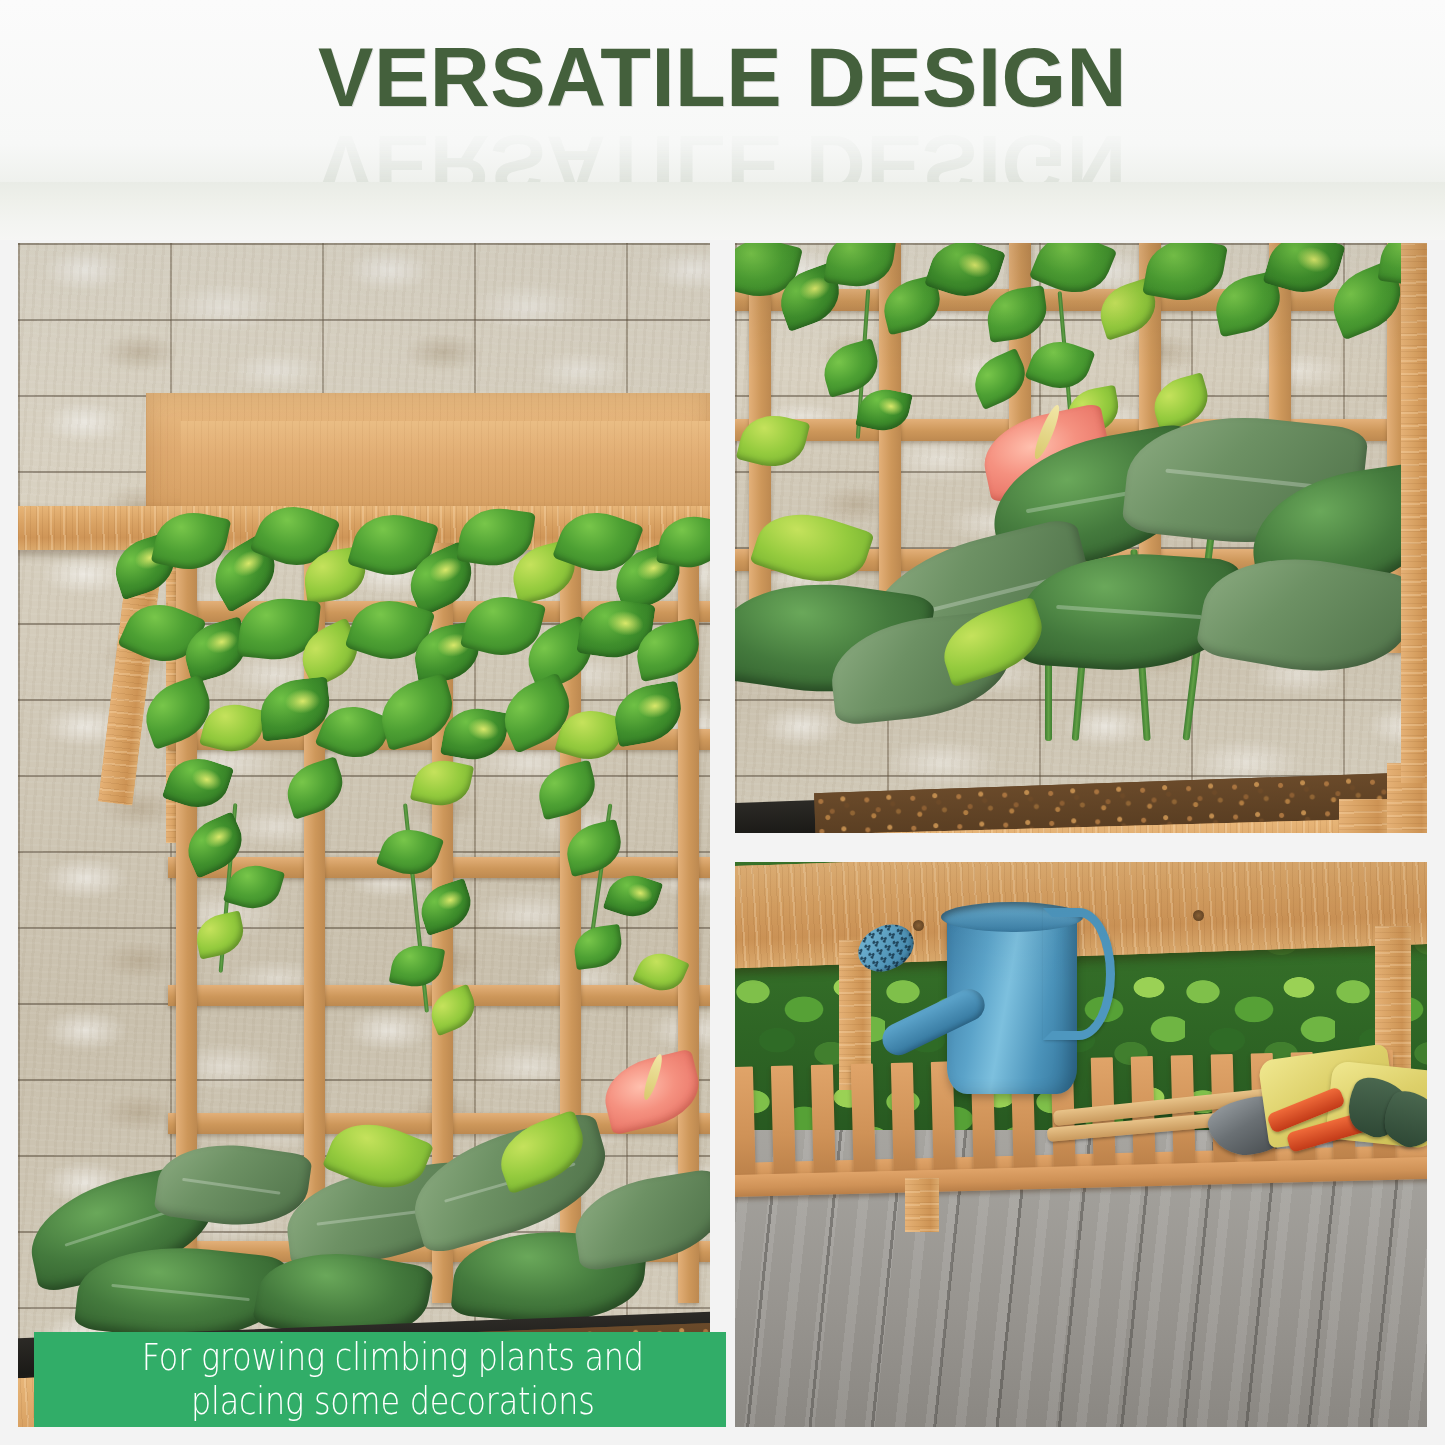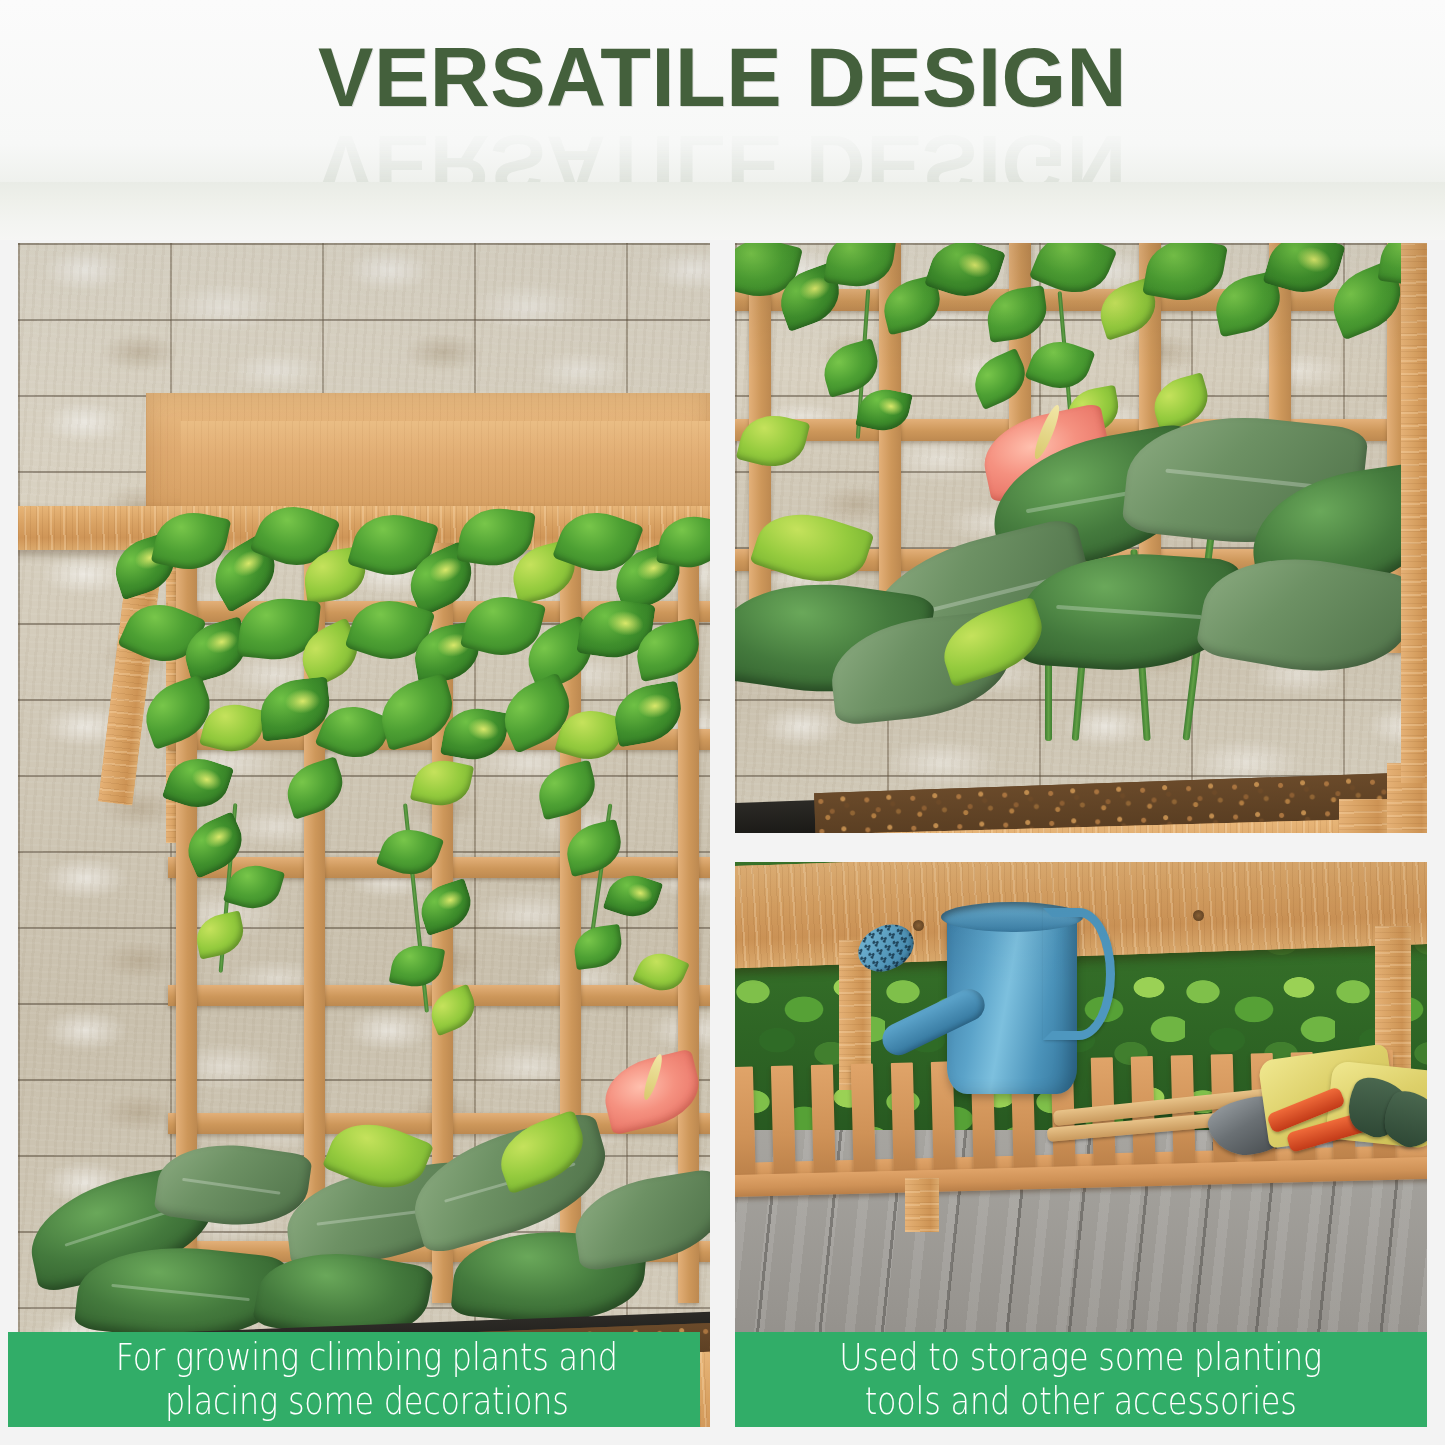--- a/index.html
+++ b/index.html
@@ -331,21 +331,21 @@
     font-family: "DejaVu Sans", sans-serif;
     font-weight: 300;
     font-size: 38px;
     line-height: 1.17;
     letter-spacing: -0.2px;
     transform: scaleX(0.86);
     transform-origin: center;
     white-space: pre-line;
   }
   .caption-tr { left: 735px; top: 703px; width: 692px; height: 130px; }
-  .caption-bl { left: 8px;  top: 1332px; width: 692px; height: 95px; padding-left: 39px; }
+  .caption-bl { left: 34px;  top: 1332px; width: 692px; height: 95px; padding-left: 39px; }
   .caption-br { left: 735px; top: 1332px; width: 692px; height: 95px; }
   .caption-bl span, .caption-br span { font-size: 37px; }
 
   .shade-top { position:absolute; inset:0; pointer-events:none;
     background: linear-gradient(180deg, rgba(0,0,0,0.06), rgba(0,0,0,0) 22%); }
 </style>
 </head>
 <body>
 
 <div id="page">
@@ -626,23 +626,19 @@
         <div class="glove" style="left:86px;top:16px;width:112px;height:78px;transform:rotate(6deg);"></div>
         <div class="red-handle" style="left:24px;top:50px;width:78px;height:20px;transform:rotate(-22deg);"></div>
         <div class="red-handle" style="left:44px;top:72px;width:82px;height:20px;transform:rotate(-16deg);"></div>
         <div class="green-blade" style="left:104px;top:30px;width:60px;height:56px;transform:rotate(26deg);"></div>
         <div class="green-blade" style="left:140px;top:44px;width:56px;height:52px;transform:rotate(32deg);"></div>
       </div>
 
       <div class="shade-top"></div>
     </div>
   </div>
-  <div class="caption caption-br">
-    <span>Used to storage some planting
-tools and other accessories</span>
-  </div>
 
   <div class="caption caption-bl">
     <span>For growing climbing plants and
 placing some decorations</span>
   </div>
 
 </div>
 
 </body></html>

